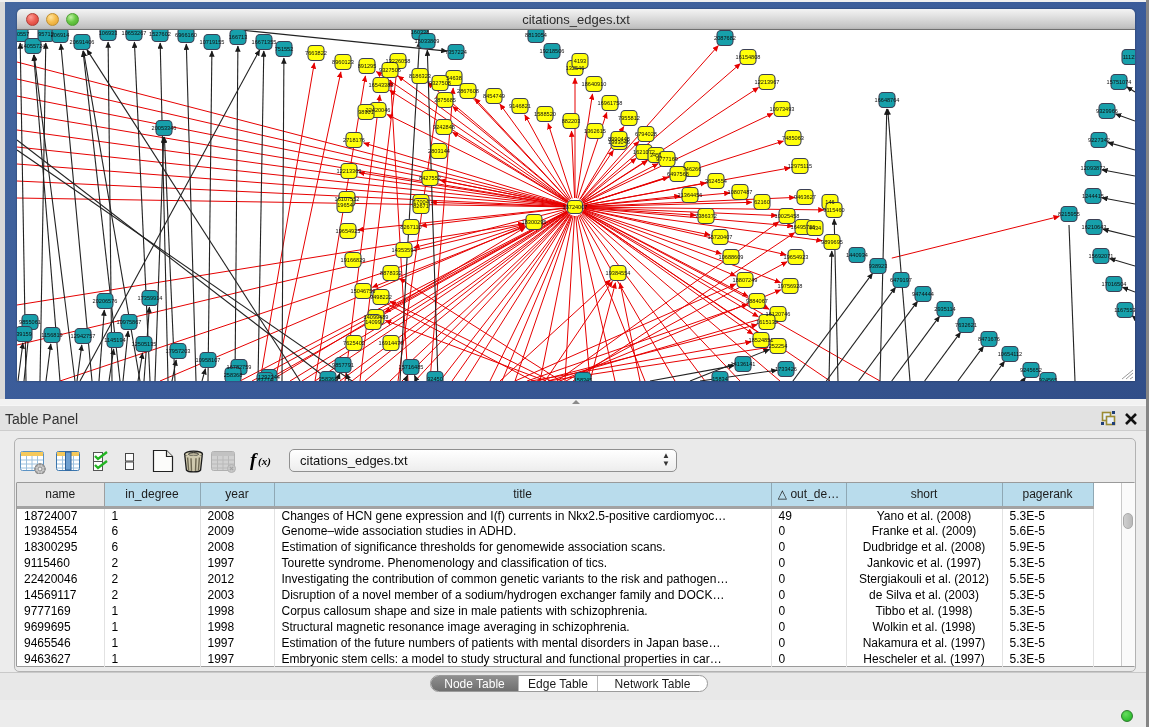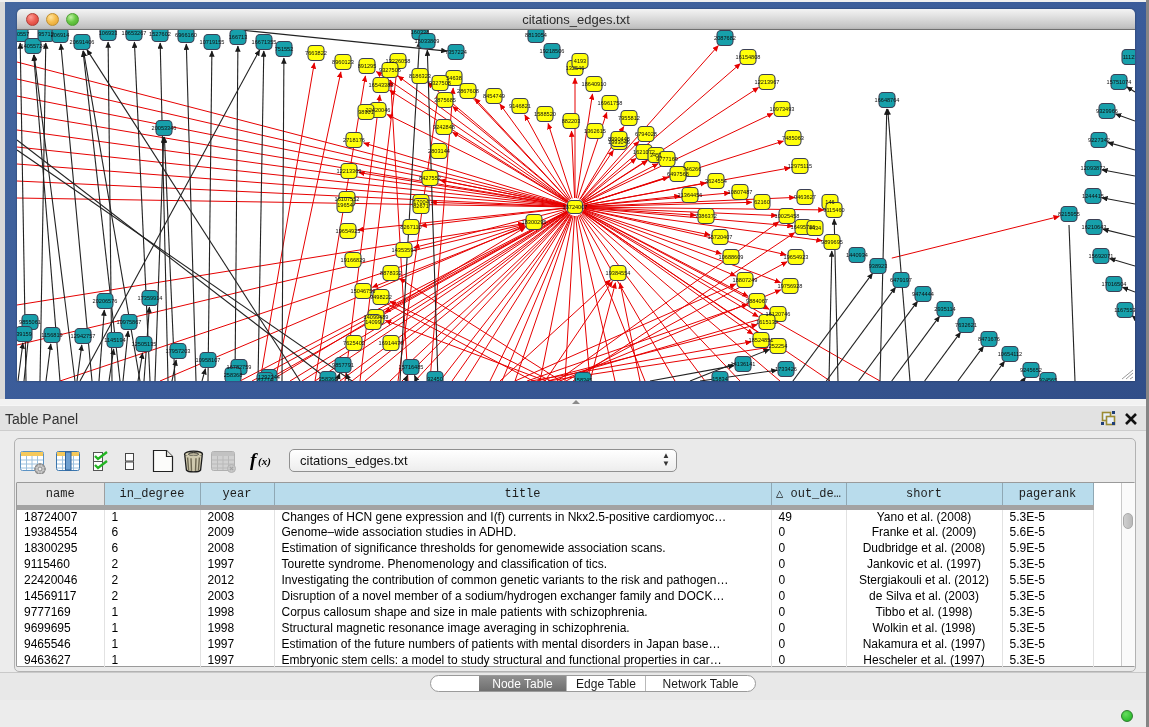--- a/index.html
+++ b/index.html
@@ -25,33 +25,33 @@
 #paneltitle{left:5px;top:411px;font-size:14px;color:#323232;}
 #panelbody{left:0;top:431px;width:1146px;height:296px;background:#ececec;}
 #container{left:14px;top:438px;width:1122px;height:234px;background:#eaeaea;border:1px solid #b2b2b2;border-radius:5px;}
 
 #toolbar{left:0px;top:448px;height:26px;}
 #dropdown{left:289px;top:449px;width:388px;height:23px;background:linear-gradient(#ffffff,#ededed);border:1px solid #909090;border-radius:5px;font-size:13px;line-height:21px;color:#111;padding-left:10px;}
 #ddarrows{left:660px;top:452px;width:12px;height:17px;font-size:8px;color:#333;line-height:8px;text-align:center;}
 
 #tablewrap{left:16px;top:482px;width:1119px;height:185px;background:#fff;border:1px solid #9a9a9a;border-radius:1px;}
 table{border-collapse:collapse;table-layout:fixed;width:1076px;font-size:12px;}
-th{height:24px;font-weight:normal;color:#1c1c1c;background:#b9dcec;border-right:1px solid #8fa8b4;border-bottom:5px solid #a3a3a3;text-align:center;overflow:hidden;white-space:nowrap;font-family:Liberation Mono, monospace;}
+th{height:24px;font-weight:normal;color:#1c1c1c;background:#b9dcec;border-right:1px solid #8fa8b4;border-bottom:3px solid #a3a3a3;text-align:center;overflow:hidden;white-space:nowrap;}
 th.c1{background:#e4e4e4;border-right:1px solid #9e9e9e;}
 td{height:16px;color:#000;border-right:1px solid #e2e2e2;overflow:hidden;white-space:nowrap;padding:0 0 0 7px;}
 td.c6{text-align:center;padding:0;margin-top:47px;}
 col.c1{width:87px;}col.c2{width:96px;}col.c3{width:74px;}col.c4{width:497px;}col.c5{width:75px;}col.c6{width:156px;}col.c7{width:91px;}
 #vscroll{left:1121px;top:483px;width:14px;height:183px;background:#fafafa;border-left:1px solid #c9c9c9;}
 #vthumb{left:1123px;top:513px;width:10px;height:16px;background:linear-gradient(90deg,#cfcfcf,#b9b9b9);border:1px solid #a9a9a9;border-radius:5px;}
 
 #tabstrip{left:0;top:672px;width:1146px;height:28px;background:#e8e8e8;border-top:1px solid #c9c9c9;}
 #segs{left:430px;top:675px;height:17px;display:flex;font-size:12px;line-height:17px;border:1px solid #9a9a9a;border-radius:9px;overflow:hidden;background:#fff;}
 .seg{color:#1a1a1a;border-right:1px solid #b9b9b9;text-align:center;}
 .seg:nth-child(1){width:88px;}.seg:nth-child(2){width:79px;}.seg:nth-child(3){width:109px;}
-.seg.on{background:linear-gradient(#8f8f8f,#6f6f6f);color:#fff;margin-left:48px;}
+.seg.on{background:linear-gradient(#8f8f8f,#6f6f6f);color:#fff;}
 .seg:last-child{border-right:none;}
 
 #status{left:0;top:700px;width:1146px;height:27px;background:#ececec;}
 #mem{right:33px;top:738px;font-size:11px;color:#1a1a1a;}
 #memdot{right:16px;top:710px;width:12px;height:12px;border-radius:50%;background:radial-gradient(circle at 38% 32%,#66dd5e,#35c335 60%,#27a827);border:1.5px solid #2c7b2c;}
 </style></head>
 <body>
 <div id="topstrip" class="abs"></div>
 <div id="leftstrip" class="abs"></div>
 <div id="blueframe" class="abs"></div>

